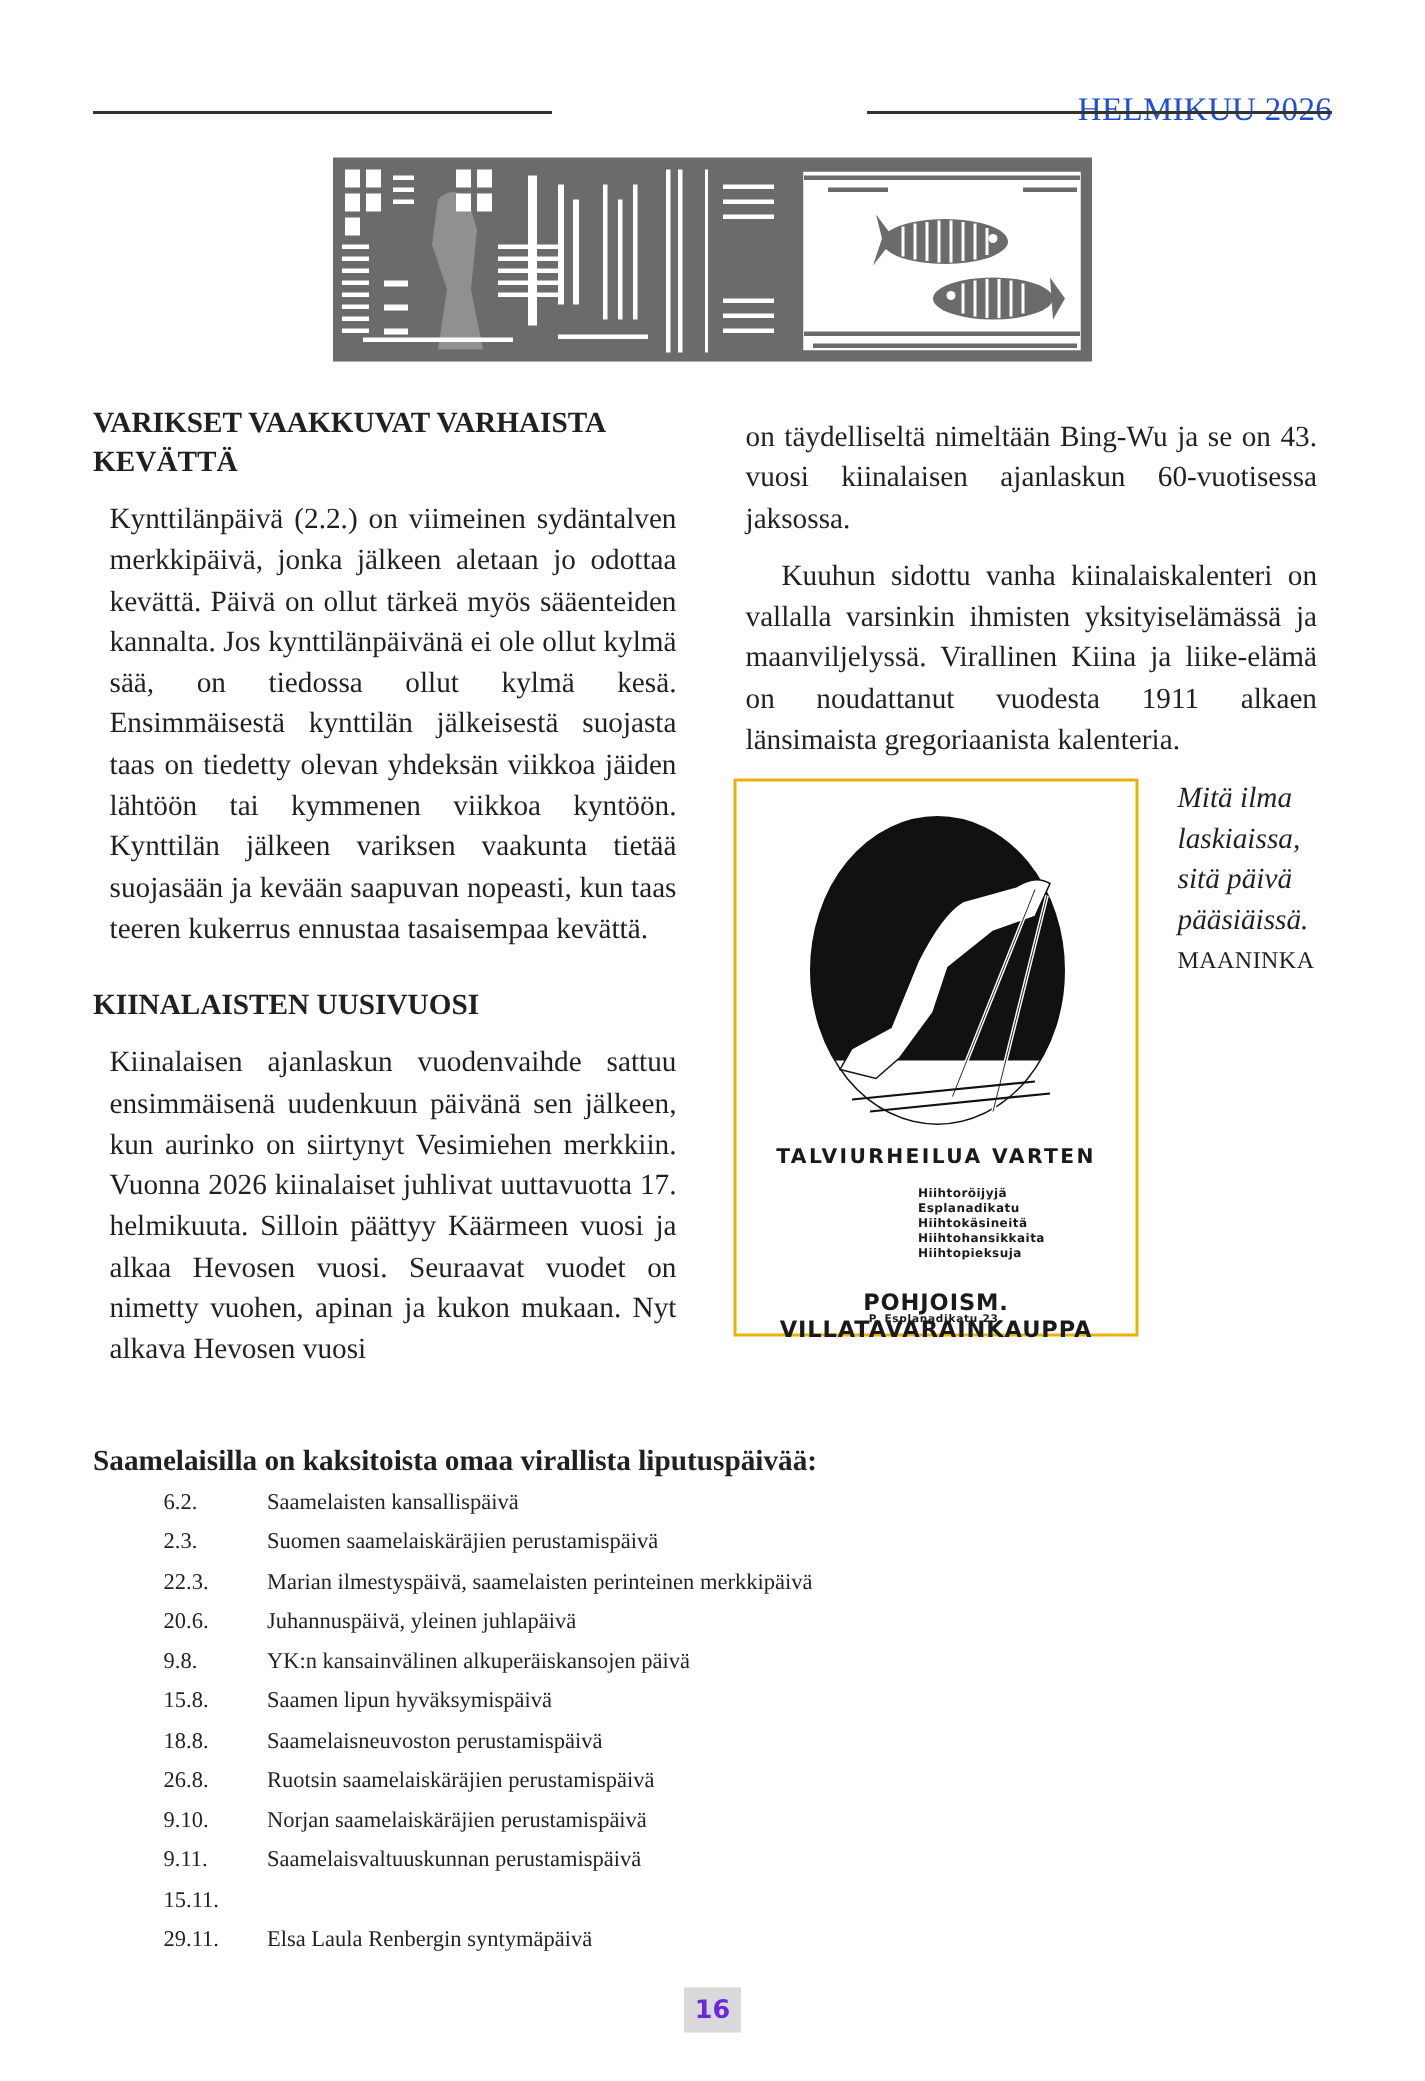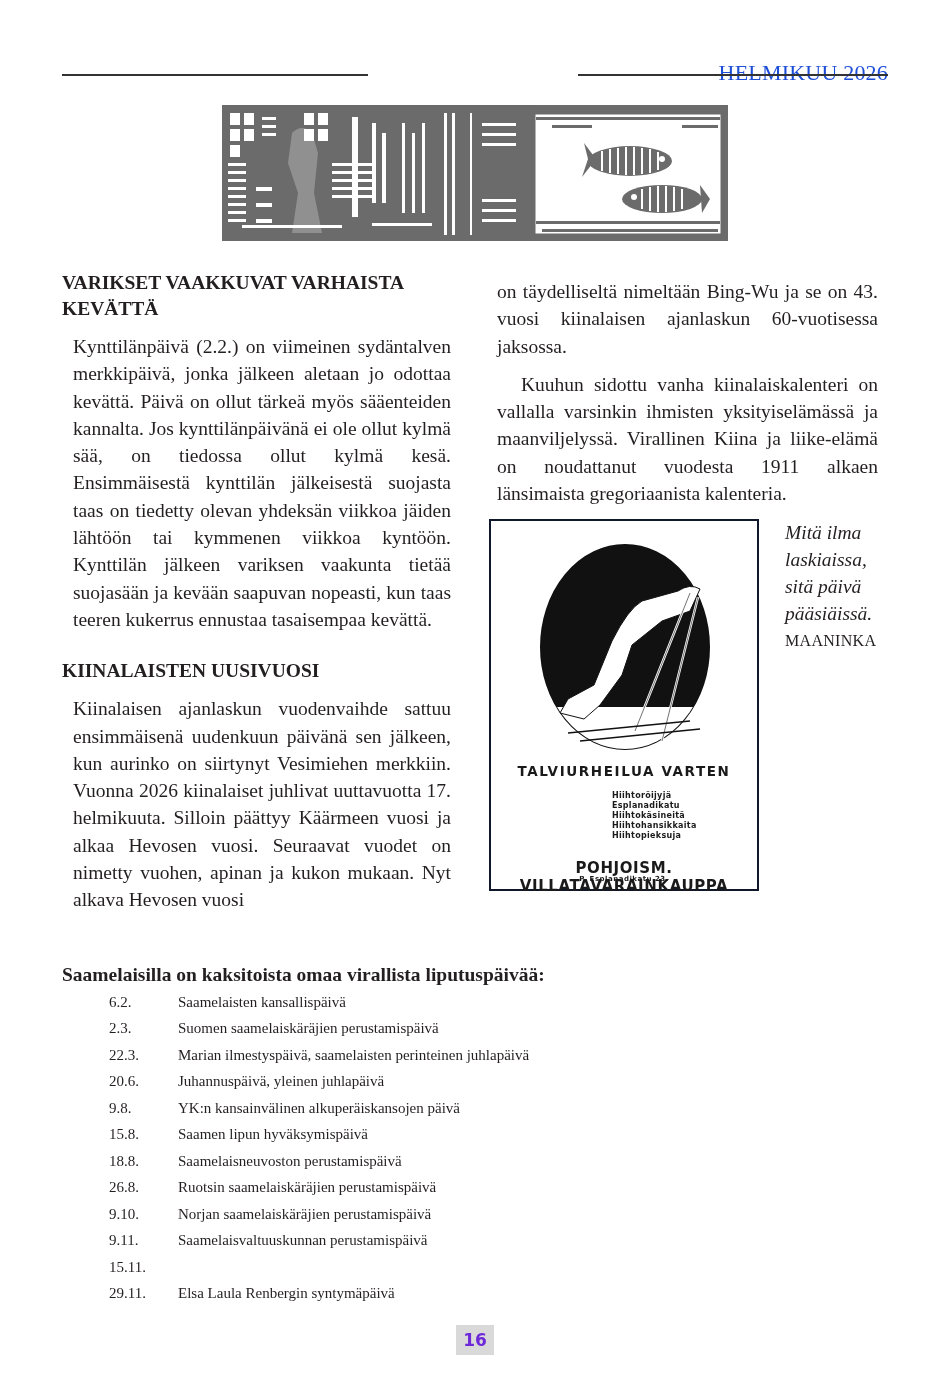--- a/index.html
+++ b/index.html
@@ -17,21 +17,21 @@
 
   .col-left { position: absolute; top: 270px; left: 62px; width: 400px; }
   .col-right { position: absolute; top: 267px; left: 486px; width: 403px; }
   .heading { font-weight: bold; font-size: 19.5px; line-height: 26px; margin: 0; }
   .body-text { font-size: 19.5px; line-height: 27.3px; text-align: justify; margin: 11px;
                hyphens: manual; }
   .gap { height: 14px; }
   .indent { text-indent: 24px; }
 
   .ad { position: absolute; top: 519px; left: 489px; width: 270px; height: 372px;
-        border: 2px solid #0f172a; box-sizing: border-box; background: #fff; }
+        border: 2px solid #eab308; box-sizing: border-box; background: #fff; }
   .ad svg.skier { position: absolute; left: 49px; top: 20px; }
   .ad .ad-title { position: absolute; top: 242px; left: 0; right: 0; text-align: center;
                   font-family: "DejaVu Sans", sans-serif; font-weight: bold; font-size: 13.5px;
                   letter-spacing: 1.6px; color: #1a1a1a; }
   .ad .ad-items { position: absolute; top: 270px; left: 78px; font-family: "DejaVu Sans", sans-serif;
                   font-size: 8px; line-height: 10px; color: #1a1a1a; font-weight: bold; letter-spacing: 0.3px; margin-left: 43px; }
   .ad .ad-shop { position: absolute; top: 338px; left: 0; right: 0; text-align: center;
                  font-family: "DejaVu Sans", sans-serif; font-weight: bold; font-size: 15px;
                  letter-spacing: 0.6px; color: #1a1a1a; }
   .ad .ad-address { position: absolute; top: 354px; left: 0; right: 0; text-align: center;
@@ -215,21 +215,21 @@
   <div class="row">
       <span class="date">6.2.</span>
       <span>Saamelaisten kansallispäivä</span>
     </div>
   <div class="row">
       <span class="date">2.3.</span>
       <span>Suomen saamelaiskäräjien perustamispäivä</span>
     </div>
   <div class="row">
       <span class="date">22.3.</span>
-      <span>Marian ilmestyspäivä, saamelaisten perinteinen juhlapäivä</span>
+      <span>Marian ilmestyspäivä, saamelaisten perinteinen merkkipäivä</span>
     </div>
   <div class="row">
       <span class="date">20.6.</span>
       <span>Juhannuspäivä, yleinen juhlapäivä</span>
     </div>
   <div class="row">
       <span class="date">9.8.</span>
       <span>YK:n kansainvälinen alkuperäiskansojen päivä</span>
     </div>
   <div class="row">

